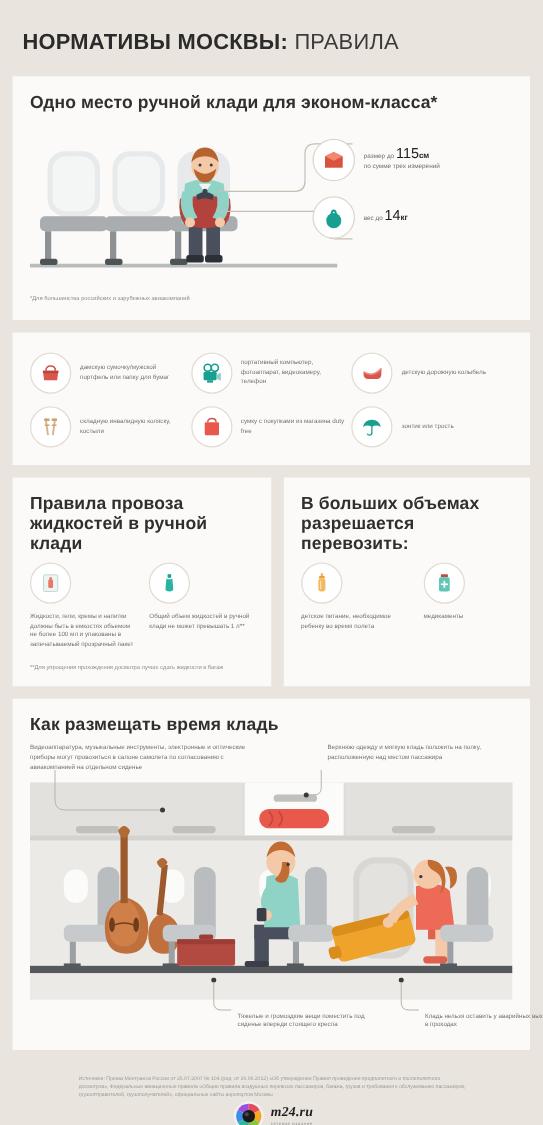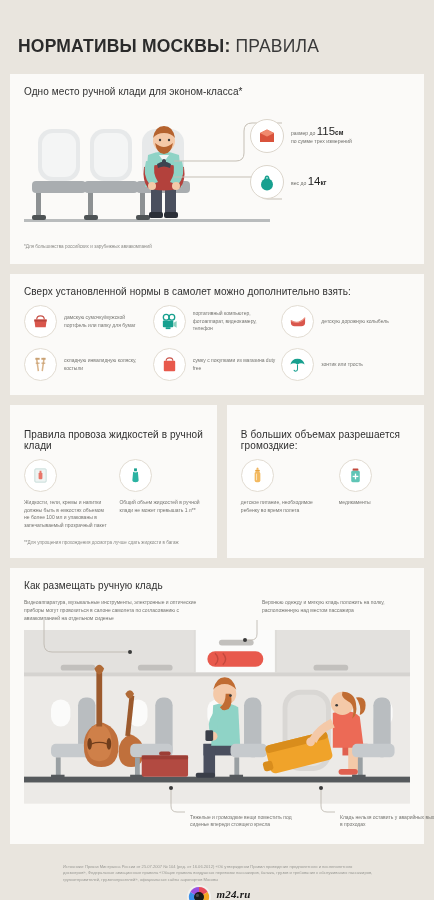--- a/index.html
+++ b/index.html
@@ -5,28 +5,28 @@
   * { box-sizing: border-box; margin: 0; padding: 0; }
   html, body {
     width: 434px; height: 900px;
     background: #e9e5de;
     font-family: "Liberation Sans", sans-serif;
     overflow: hidden;
   }
   .page { width: 434px; height: 900px; position: relative; background: #e9e5de; }
 
   
-  .header { padding: 35px 18px 16px 18px; }
+  .header { padding: 22px 18px 16px 18px; }
   .title-line { font-size: 17.5px; line-height: 23px; color: #2b2b2b; letter-spacing: .2px; }
   .t-bold { font-weight: bold; }
   .t-light { font-weight: normal; color: #3a3a3a; }
 
   
   .card { background: #fbfaf8; margin: 0 10px 10px 10px; padding: 12px 14px 14px 14px; }
-  .card-title { font-size: 10px; font-weight: normal; color: #2f2f2f; margin-bottom: 8px; letter-spacing: .1px; }
+  .card-title { font-size: 14px; font-weight: bold; color: #2f2f2f; margin-bottom: 8px; letter-spacing: .1px; }
   .note { font-size: 4.6px; color: #8a8a86; margin-top: 6px; line-height: 7px; }
 
   
   .sec1-body { position: relative; height: 132px; }
   .seats { position: absolute; left: 0; top: 6px; width: 246px; height: 120px; }
   .callouts { position: absolute; right: 0; top: 8px; width: 160px; }
   .callout { display: flex; align-items: center; gap: 7px; height: 46px; }
   .c-circle {
     width: 34px; height: 34px; border-radius: 50%;
     border: 1px solid #dcd6cc; background: #fff;
@@ -41,21 +41,21 @@
   .icon-item { display: flex; align-items: center; gap: 7px; flex: 1 1 0; padding-right: 6px; }
   .i-circle {
     width: 33px; height: 33px; border-radius: 50%;
     border: 1px solid #e2dcd2; background: #fff;
     display: flex; align-items: center; justify-content: center; flex: 0 0 33px;
   }
   .i-label { font-size: 5px; color: #73736f; line-height: 7.4px; }
 
   
   .cols { display: flex; gap: 10px; margin: 0 10px 10px 10px; }
-  .col { background: #fbfaf8; padding: 24px 12px 12px 14px; }
+  .col { background: #fbfaf8; padding: 12px 12px 12px 14px; }
   .col.left { width: 212px; }
   .col.right { width: 202px; }
   .liq-row { display: flex; gap: 10px; margin-top: 6px; }
   .liq-item { flex: 1 1 0; }
   .liq-item.narrow { flex: 0 0 88px; }
   .liq-circle {
     width: 33px; height: 33px; border-radius: 50%;
     border: 1px solid #e2dcd2; background: #fff;
     display: flex; align-items: center; justify-content: center; margin-bottom: 7px;
   }
@@ -187,21 +187,20 @@
           </div>
         </div>
 
       </div>
     </div>
 
     <div class="note">*Для большинства российских и зарубежных авиакомпаний</div>
   </div>
 
   <div class="card">
-    <div class="card-title">Сверх установленной нормы в самолет можно дополнительно взять:</div>
 
     <div class="icon-row">
       <div class="icon-item">
         <div class="i-circle">
           <svg width="19" height="19" viewBox="0 0 20 20">
             <path d="M6 8 q0 -4 4 -4 q4 0 4 4" fill="none" stroke="#c9544b" stroke-width="1.3"></path>
             <path d="M3.5 8 h13 l-1 8 h-11 z" fill="#d9564c"></path>
             <rect x="3.5" y="8" width="13" height="2" fill="#b8443c"></rect>
           </svg>
         </div>
@@ -291,21 +290,21 @@
               <path d="M7.5 6 q2.5 1.5 5 0 l0.8 9 q0 2 -3.3 2 q-3.3 0 -3.3 -2z" fill="#2bb3a2"></path>
             </svg>
           </div>
           <div class="liq-text">Общий объем жидкостей в ручной клади не может превышать 1 л**</div>
         </div>
       </div>
       <div class="note" style="margin-top:10px;">**Для упрощения прохождения досмотра лучше сдать жидкости в багаж</div>
     </div>
 
     <div class="col right">
-      <div class="card-title">В больших объемах разрешается громоздкие:</div>
+      <div class="card-title">В больших объемах разрешается перевозить:</div>
       <div class="liq-row">
         <div class="liq-item narrow">
           <div class="liq-circle">
             <svg width="19" height="19" viewBox="0 0 20 20">
               <path d="M9 2 q1 -1 2 0 l0 2 h-2z" fill="#f0b45e"></path>
               <rect x="7.5" y="4" width="5" height="2" rx="1" fill="#e8a33f"></rect>
               <rect x="7" y="6" width="6" height="11" rx="2" fill="#f3b95f"></rect>
               <rect x="8.5" y="8" width="1" height="7" fill="#fff" opacity="0.6"></rect>
             </svg>
           </div>
@@ -320,21 +319,21 @@
               <rect x="7" y="10.3" width="6" height="1.4" fill="#fff"></rect>
             </svg>
           </div>
           <div class="liq-text">медикаменты</div>
         </div>
       </div>
     </div>
   </div>
 
   <div class="card" style="padding-bottom:8px;">
-    <div class="card-title">Как размещать ручную кладь</div>
+    <div class="card-title">Как размещать время кладь</div>
 
     <div class="cabin-top">
       <div class="cabin-note left-note">Видеоаппаратура, музыкальные инструменты,  электронные и оптические приборы могут провозиться в салоне самолета по согласованию с авиакомпанией на отдельном сиденье</div>
       <div class="cabin-note right-note">Верхнюю одежду и мягкую кладь положить на полку, расположенную над местом пассажира</div>
     </div>
 
     <div class="cabin-wrap">
       <svg style="position:absolute;left:18px;top:-10px;width:250px;height:80px;">
         <path d="M2 0 L2 24 Q2 32 10 32 L86 32" fill="none" stroke="#b9b3a9" stroke-width="0.8"></path>
         <circle cx="88" cy="32" r="2" fill="#3a3a3a"></circle>

